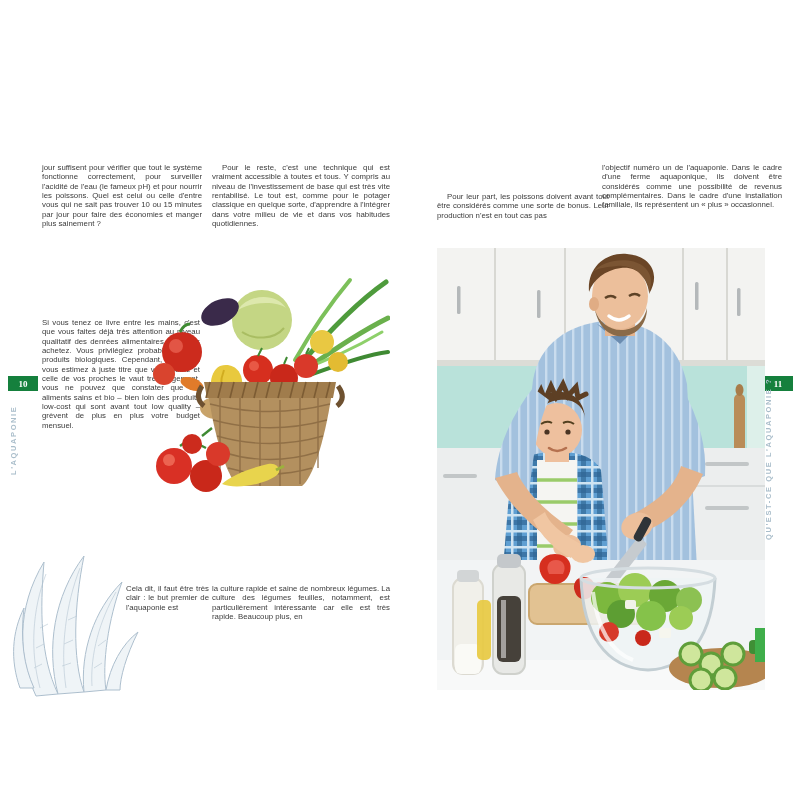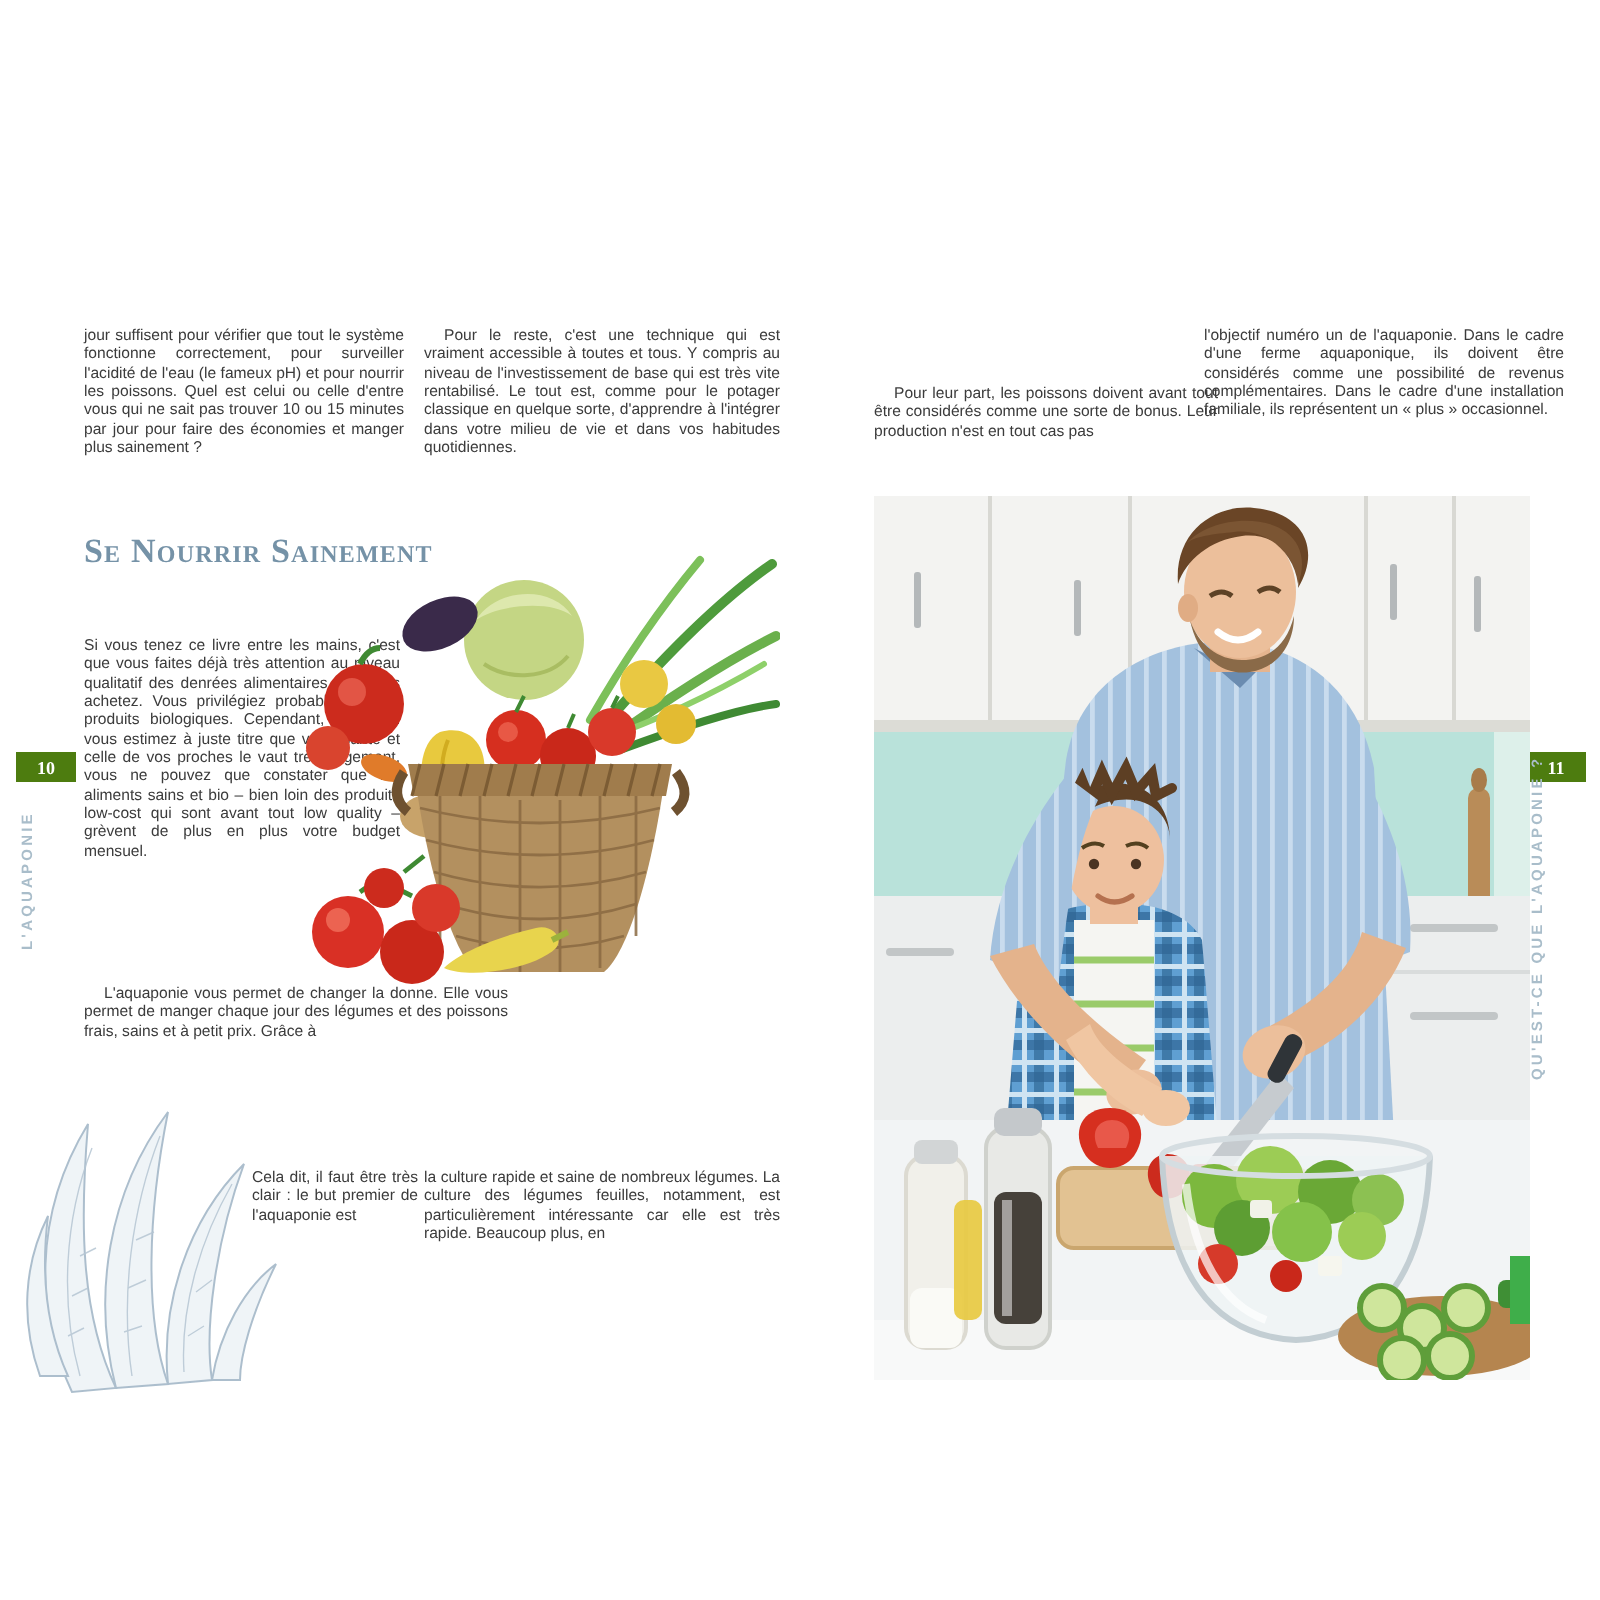--- a/index.html
+++ b/index.html
@@ -3,21 +3,21 @@
 <meta charset="utf-8">
 <style>
   html,body{margin:0;padding:0;background:#ffffff;}
   .spread{position:relative;width:800px;height:800px;background:#ffffff;overflow:hidden;
           font-family:"Liberation Sans",sans-serif;color:#3b3b3b;}
   .abs{position:absolute;}
   .body-text{font-size:7.8px;line-height:1.2;text-align:justify;color:#3b3b3b;}
   .indent{text-indent:10px;}
   .heading{font-family:"Liberation Serif",serif;font-variant:small-caps;
            color:#7592a7;font-size:17px;font-weight:600;letter-spacing:.6px;line-height:1.15;}
-  .pagenum-box{width:30px;height:15px;background:#4d7c0f;color:#ffffff;
+  .pagenum-box{width:30px;height:15px;background:#15803d;color:#ffffff;
                font-size:9px;font-weight:bold;display:flex;align-items:center;justify-content:center;
                font-family:"Liberation Serif",serif;}
   .vtab{writing-mode:vertical-rl;transform:rotate(180deg);color:#a9bdca;
         font-size:7.5px;font-weight:bold;letter-spacing:1.6px;
         font-family:"Liberation Sans",sans-serif;white-space:nowrap;}
 </style>
 </head>
 <body>
 
 <div class="spread">
@@ -26,26 +26,24 @@
   <div class="abs vtab" style="left:9px;top:395px;height:80px;">L'AQUAPONIE</div>
 
   <div class="abs pagenum-box" style="left:763px;top:376px;">11</div>
   <div class="abs vtab" style="left:764px;top:395px;height:145px;">QU'EST-CE QUE L'AQUAPONIE ?</div>
 
   <div class="abs body-text" style="left:42px;top:163px;width:160px;">jour suffisent pour vérifier que tout le système fonctionne correctement, pour surveiller l'acidité de l'eau (le fameux pH) et pour nourrir les poissons. Quel est celui ou celle d'entre vous qui ne sait pas trouver 10 ou 15 minutes par jour pour faire des économies et manger plus sainement ?</div>
 
   <div class="abs body-text indent" style="left:212px;top:163px;width:178px;">Pour le reste, c'est une technique qui est vraiment accessible à toutes et tous. Y compris au niveau de l'investissement de base qui est très vite rentabilisé. Le tout est, comme pour le potager classique en quelque sorte, d'apprendre à l'intégrer dans votre milieu de vie et dans vos habitudes quotidiennes.</div>
 
   <div class="abs heading" style="left:42px;top:266px;width:250px;">
-    <span style="display:block">Se Nourrir Sainement</span>
   </div>
 
   <div class="abs body-text" style="left:42px;top:318px;width:158px;">Si vous tenez ce livre entre les mains, c'est que vous faites déjà très attention au niveau qualitatif des denrées alimentaires que vous achetez. Vous privilégiez probablement les produits biologiques. Cependant, même si vous estimez à juste titre que votre santé et celle de vos proches le vaut très largement, vous ne pouvez que constater que les aliments sains et bio – bien loin des produits low-cost qui sont avant tout low quality – grèvent de plus en plus votre budget mensuel.</div>
 
-  <div class="abs body-text indent" style="left:42px;top:492px;width:212px;">L'aquaponie vous permet de changer la donne. Elle vous permet de manger chaque jour des légumes et des poissons frais, sains et à petit prix. Grâce à</div>
 
 
 
   <div class="abs body-text" style="left:126px;top:584px;width:83px;">Cela dit, il faut être très clair : le but premier de l'aquaponie est</div>
 
   <div class="abs body-text" style="left:212px;top:584px;width:178px;">la culture rapide et saine de nombreux légumes. La culture des légumes feuilles, notamment, est particulièrement intéressante car elle est très rapide. Beaucoup plus, en</div>
 
   <svg class="abs" style="left:6px;top:548px;" width="140" height="150" viewBox="0 0 140 150">
     <g stroke="#a4b8c8" fill="#eef3f7" stroke-width="1" opacity="0.9">
       <path d="M30,148 C12,110 10,60 38,14 C34,62 34,108 52,146 Z"></path>

